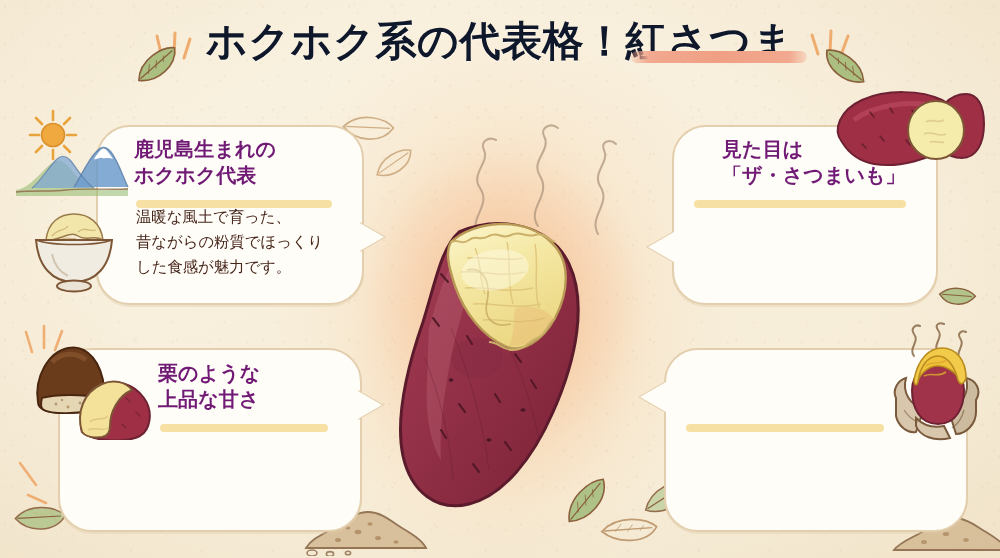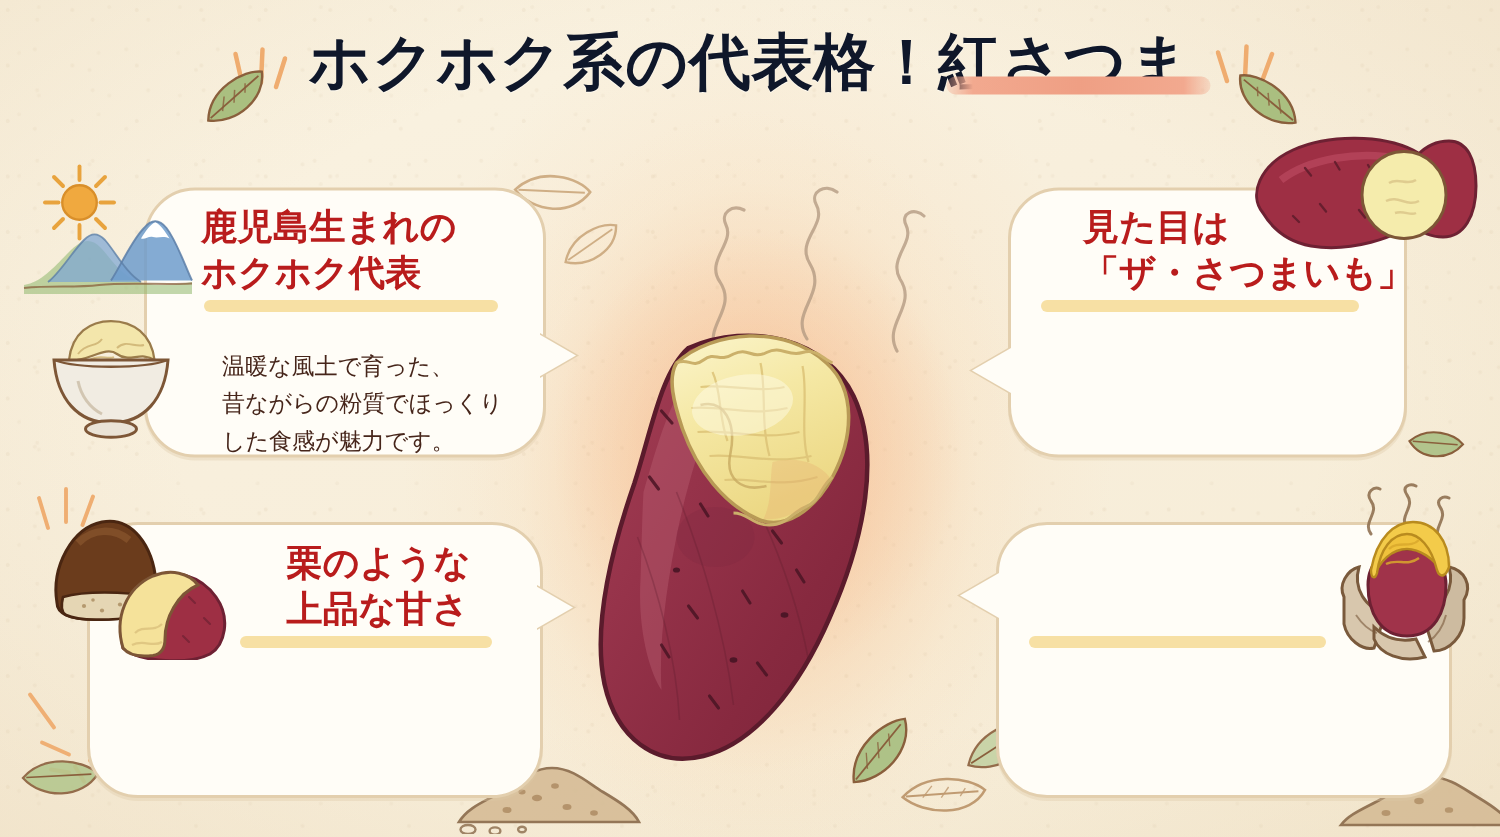--- a/index.html
+++ b/index.html
@@ -87,23 +87,23 @@
   .tail-left{
     border-top:15px solid transparent;
     border-bottom:15px solid transparent;
     border-right:26px solid #fffdf7;
     filter:drop-shadow(-2px 0 0 #e3cfae);
   }
 
   .bx-head{
     position:absolute;
     font-weight:bold;
-    color:#b91c1c;
+    color:#701a75;
     line-height:1.30;
-    font-size:24px;
+    font-size:20px;
     letter-spacing:.005em;
     z-index:8;
     white-space:pre-line;
   }
   .bx-underline{
     position:absolute;
     height:8px;border-radius:4px;
     background:#f7e0a4;
     z-index:7;
   }
@@ -237,21 +237,21 @@
     <path d="M30 40 C36 32 42 36 46 30 M56 36 C62 30 68 36 74 34 M38 44 C44 40 50 44 54 42" stroke="#cdb272" stroke-width="1.3" fill="none" opacity=".85"></path>
     <path d="M14 44 L90 44 C88 70 74 86 52 86 C30 86 16 70 14 44 Z" fill="#f1ece2" stroke="#7d5636" stroke-width="2"></path>
     <path d="M14 44 C30 50 74 50 90 44" stroke="#7d5636" stroke-width="1.6" fill="none"></path>
     <ellipse cx="52" cy="90" rx="17" ry="5.5" fill="#eae3d6" stroke="#7d5636" stroke-width="2"></ellipse>
     <path d="M30 58 C32 68 38 76 46 80" stroke="#cbbda6" stroke-width="2" fill="none" opacity=".8"></path>
   </svg>
 
   <div class="bx-head" style="left:134px;top:136px;width:230px;">鹿児島生まれの
 ホクホク代表</div>
   <div class="bx-underline" style="left:136px;top:200px;width:196px;"></div>
-  <div class="bx-body" style="left:136px;top:232px;width:222px;margin-left:12px;">温暖な風土で育った、
+  <div class="bx-body" style="left:136px;top:205px;width:222px;">温暖な風土で育った、
 昔ながらの粉質でほっくり
 した食感が魅力です。</div>
 
   <div class="bubble" style="left:672px;top:125px;width:262px;height:176px;"></div>
   <div class="bubble-tail tail-left" style="left:648px;top:232px;"></div>
 
   <svg class="deco" style="left:826px;top:86px;z-index:9;" width="160" height="96" viewBox="0 0 160 96">
     <path d="M16 56 C6 44 14 24 36 14 C60 3 96 4 116 14 C134 23 136 44 122 58 C106 74 72 82 48 78 C32 75 22 66 16 56 Z" fill="#9e2f44" stroke="#6e2133" stroke-width="2"></path>
     <path d="M28 34 C46 20 80 14 108 20" stroke="#c25068" stroke-width="5" fill="none" opacity=".55"></path>
     <g stroke="#5e1c2b" stroke-width="1.6" stroke-linecap="round" opacity=".85">
@@ -290,21 +290,21 @@
     <path d="M60 94 C56 76 62 56 78 48 C94 40 112 46 122 60 C132 74 128 92 118 98 C104 105 72 104 60 94 Z" fill="#9e2f44" stroke="#6e2133" stroke-width="2"></path>
     <path d="M60 94 C54 74 62 54 80 46 C92 41 104 44 110 52 C96 58 88 74 88 88 C88 94 86 98 80 99 C72 100 64 99 60 94 Z" fill="#f5e29a" stroke="#7d5636" stroke-width="2"></path>
     <path d="M68 84 C74 78 80 84 86 78 M66 92 C74 88 80 94 86 90" stroke="#dcc27e" stroke-width="1.5" fill="none" opacity=".85"></path>
     <g stroke="#6e2133" stroke-width="1.4" stroke-linecap="round" opacity=".7">
       <line x1="104" y1="60" x2="108" y2="64"></line>
         <line x1="114" y1="74" x2="118" y2="78"></line>
       <line x1="100" y1="86" x2="104" y2="90"></line>
     </g>
   </svg>
 
-  <div class="bx-head" style="left:158px;top:360px;width:210px;text-align:left;margin-left:33px;">栗のような
+  <div class="bx-head" style="left:158px;top:360px;width:210px;text-align:left;">栗のような
 上品な甘さ</div>
   <div class="bx-underline" style="left:160px;top:424px;width:168px;"></div>
 
   <div class="bubble" style="left:664px;top:348px;width:300px;height:180px;"></div>
   <div class="bubble-tail tail-left" style="left:640px;top:382px;"></div>
 
   <svg class="deco" style="left:872px;top:322px;z-index:9;" width="124" height="126" viewBox="0 0 124 126">
     <g stroke="#8a6a4a" stroke-width="2" fill="none" stroke-linecap="round" opacity=".85">
       <path d="M42 34 C36 26 48 20 42 12 C38 6 44 2 48 4"></path>
       <path d="M66 30 C60 22 72 16 66 8 C62 2 68 0 72 2"></path>

